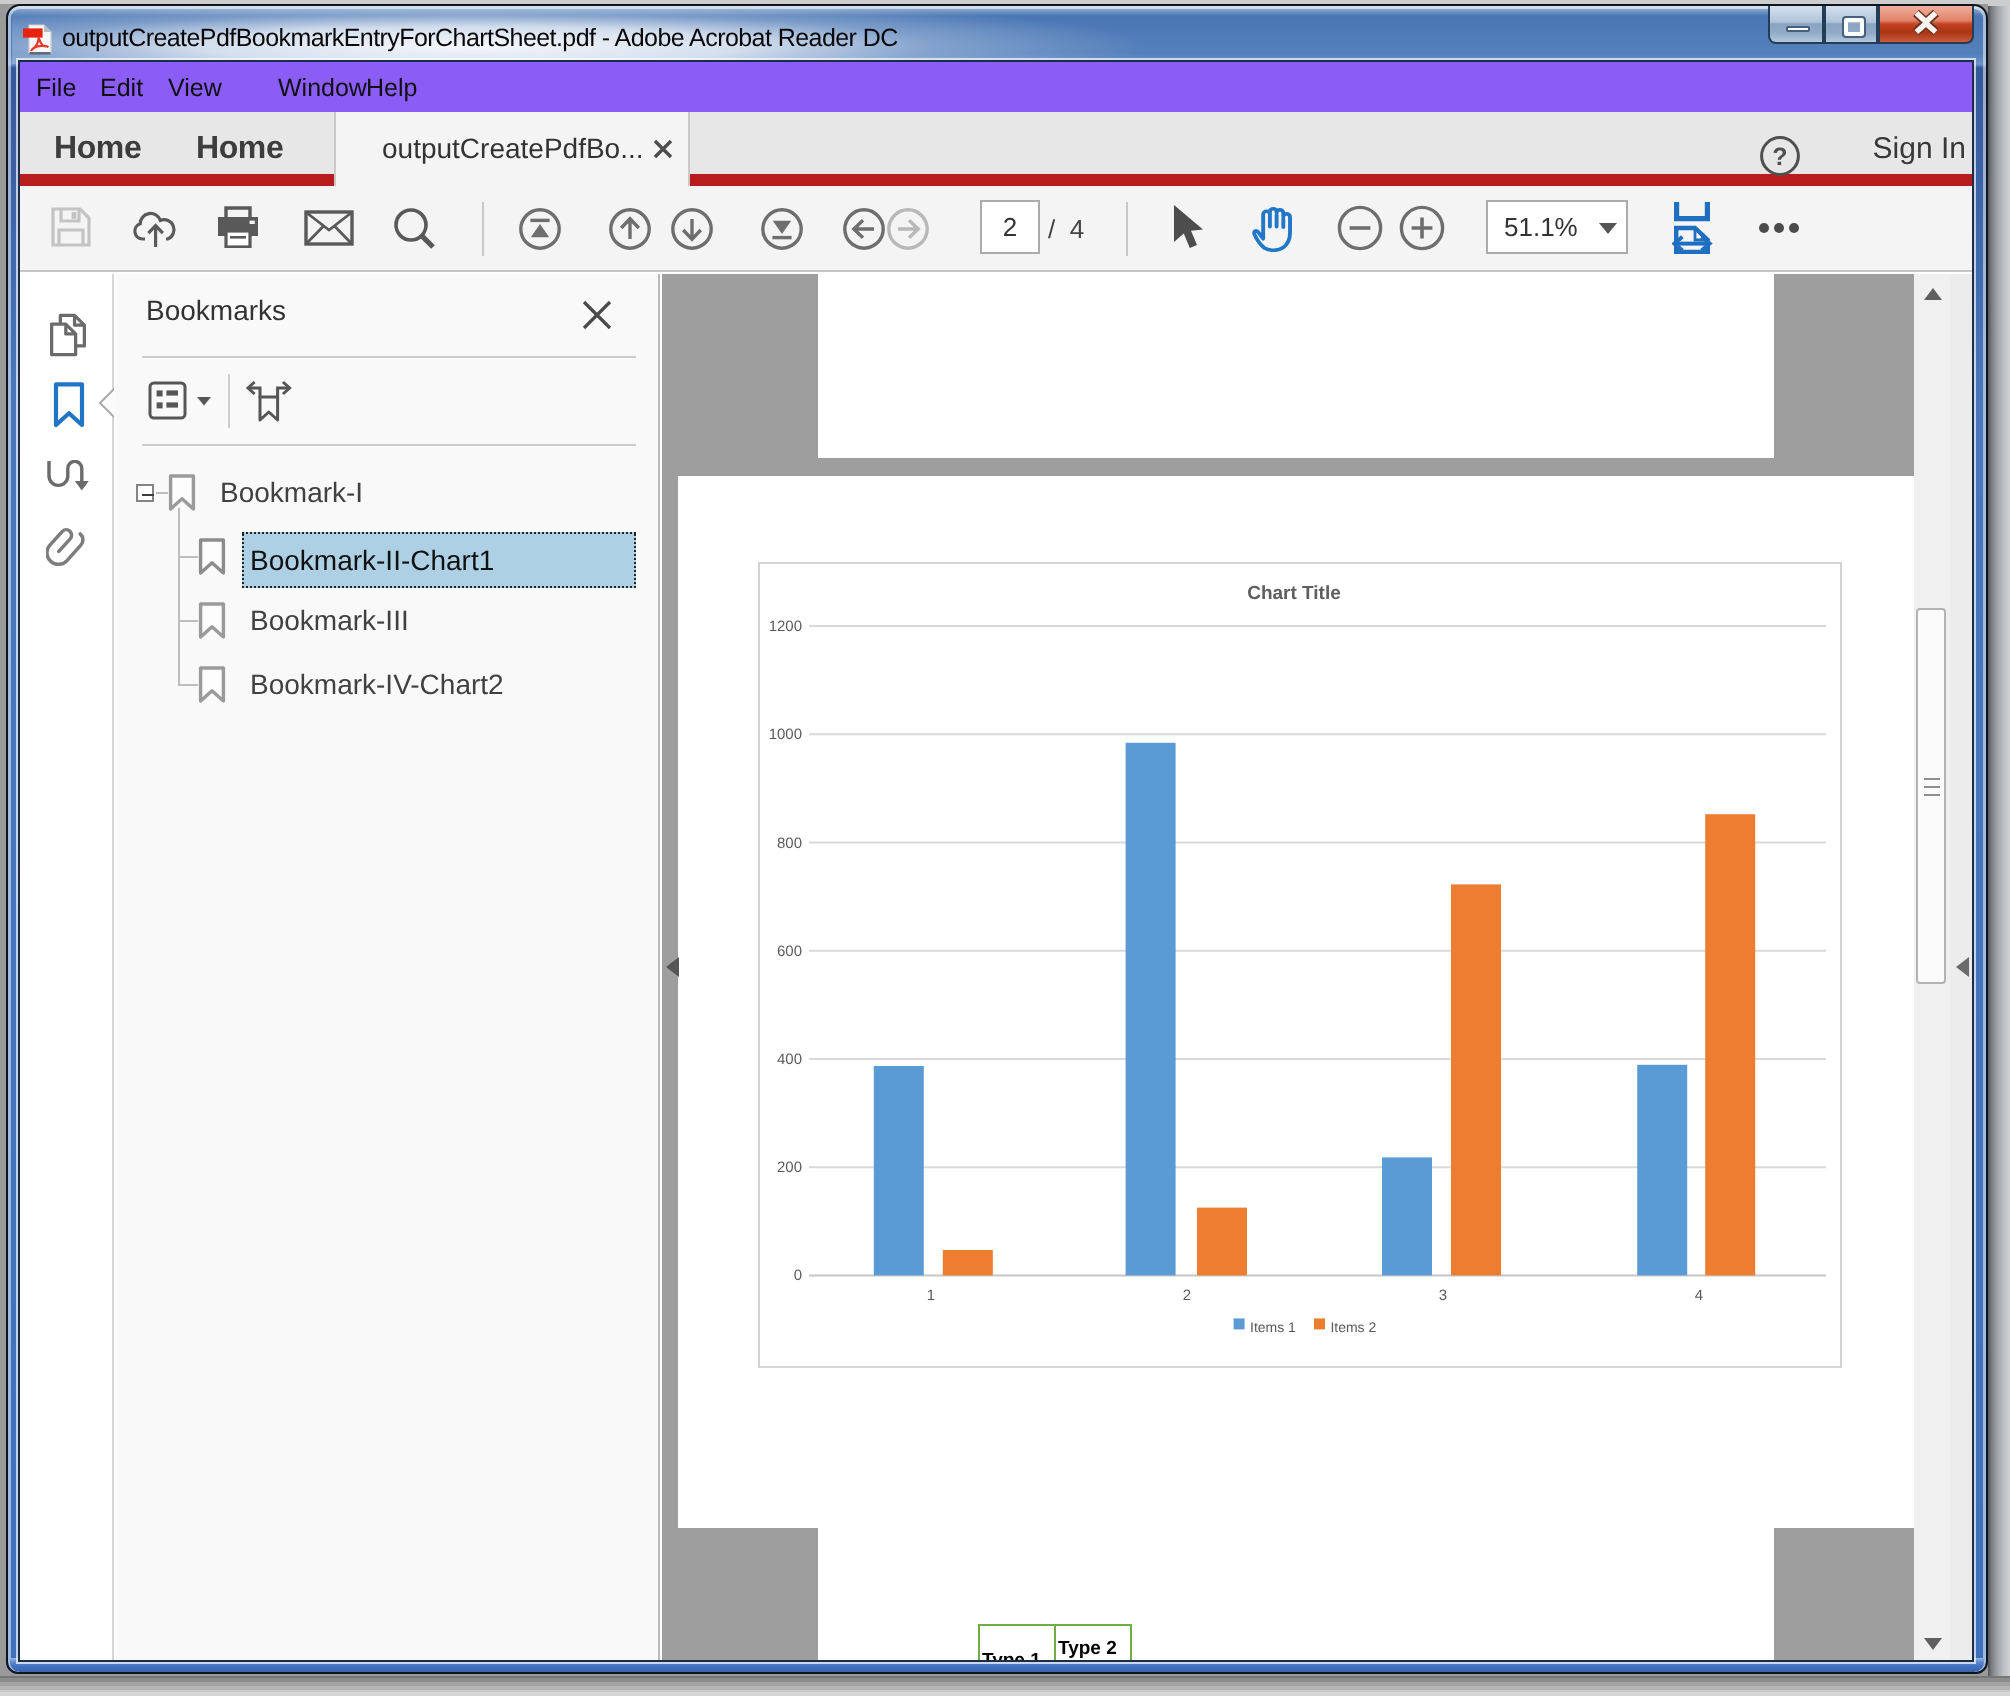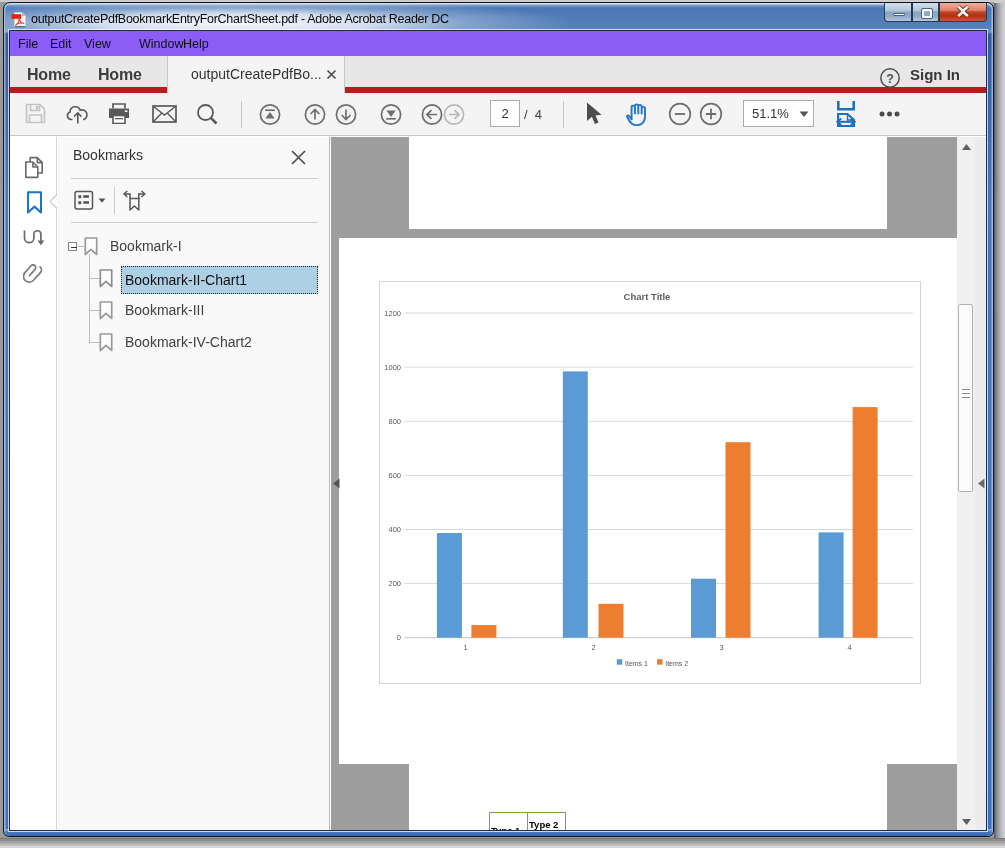--- a/index.html
+++ b/index.html
@@ -40,21 +40,21 @@
   
   #menubar { position:absolute; left:10px; top:31px; width:976px; height:25px; background:#8b5cf6; z-index:6; }
   .menu-item { position:absolute; top:0; height:25px; line-height:26px; font-size:12.5px; color:#101010; }
   
   #tabbar { position:absolute; left:10px; top:56px; width:976px; height:37px; background:#e7e7e7;
     border-bottom:6px solid #b91c1c; z-index:6; }
   .tabtxt { position:absolute; top:0; height:36px; line-height:37px; font-weight:bold; font-size:16px; color:#3d3d3d; letter-spacing:-0.2px; }
   #doctab { position:absolute; left:157px; top:0; width:178px; height:37px; background:#f4f4f4;
     border-left:1px solid #c9c9c9; border-right:1px solid #c9c9c9; }
   #doctab span { position:absolute; left:23px; top:0; line-height:36px; font-size:14px; color:#333; }
-  #signin { position:absolute; right:26px; top:0; height:36px; line-height:37px; font-weight:bold; font-size:15px; color:#383838; }
+  #signin { position:absolute; right:3px; top:0; height:36px; line-height:37px; font-weight:normal; font-size:15px; color:#383838; }
   
   #toolbar { position:absolute; left:10px; top:93px; width:976px; height:43px; background:#f4f4f4;
     border-bottom:1px solid #c6c6c6; z-index:6; }
   .tb { position:absolute; top:0; }
   .vdiv { position:absolute; width:1px; background:#c9c9c9; }
   .inputbox { position:absolute; background:#fff; border:1px solid #ababab; font-size:13px; color:#333;
     text-align:center; }
   
   #iconstrip { position:absolute; left:10px; top:137px; width:47px; height:693px; background:#ffffff;
     border-right:1px solid #d6d6d6; z-index:6; }

